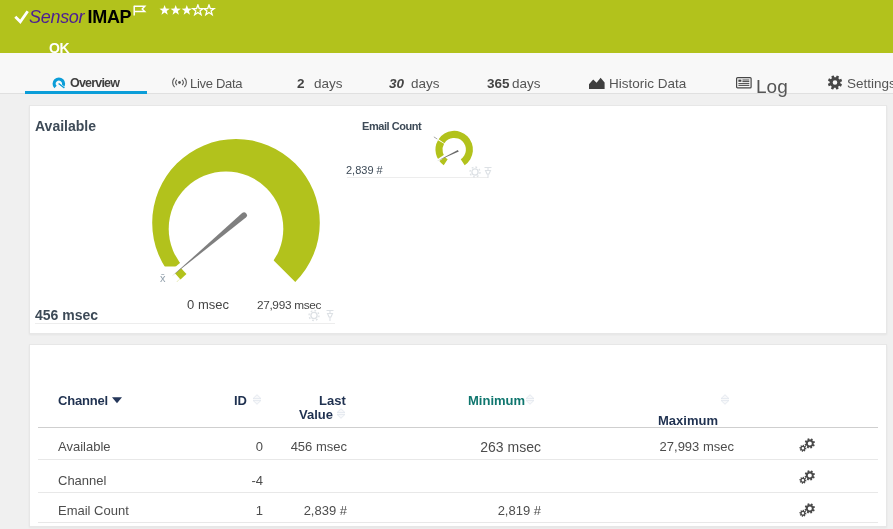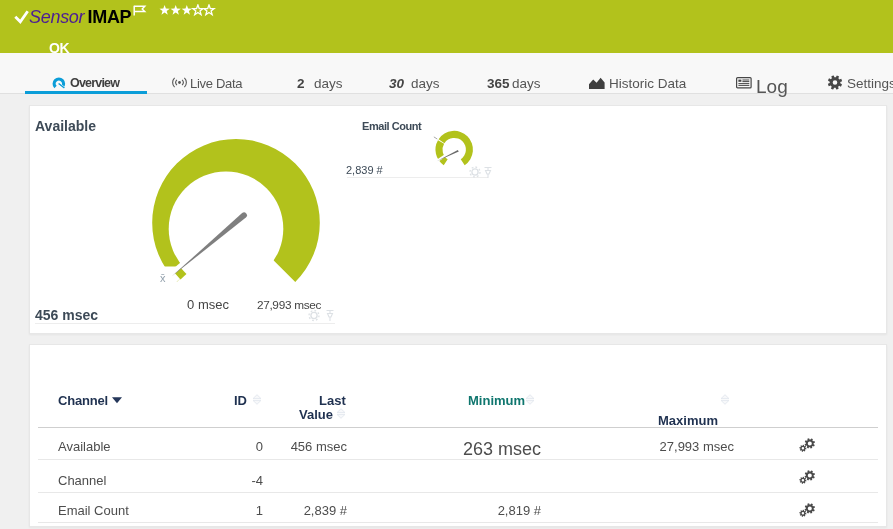--- a/index.html
+++ b/index.html
@@ -146,21 +146,21 @@
   </svg>
 
 <div class="abs" style="left:38px;top:427px;width:840px;height:1px;background:#cfcfcf;"></div>
 <div class="abs" style="left:38px;top:459px;width:840px;height:1px;background:#e8e8e8;"></div>
 <div class="abs" style="left:38px;top:492px;width:840px;height:1px;background:#e8e8e8;"></div>
 <div class="abs" style="left:38px;top:522px;width:840px;height:1px;background:#e8e8e8;"></div>
 
 <div class="abs" style="left:58px;top:439px;font-size:13px;color:#4d4d4d;">Available</div>
 <div class="abs" style="left:163px;top:439px;width:100px;font-size:13px;color:#4d4d4d;text-align:right;">0</div>
 <div class="abs" style="left:247px;top:439px;width:100px;font-size:13px;color:#4d4d4d;text-align:right;">456 msec</div>
-<div class="abs" style="left:441px;top:439px;width:100px;font-size:18px;color:#4d4d4d;text-align:right;">263 msec</div>
+<div class="abs" style="left:441px;top:439px;width:100px;font-size:14px;color:#4d4d4d;text-align:right;">263 msec</div>
 <div class="abs" style="left:634px;top:439px;width:100px;font-size:13px;color:#4d4d4d;text-align:right;">27,993 msec</div>
 
 <div class="abs" style="left:58px;top:473px;font-size:13px;color:#4d4d4d;">Channel</div>
 <div class="abs" style="left:163px;top:473px;width:100px;font-size:13px;color:#4d4d4d;text-align:right;">-4</div>
 
 <div class="abs" style="left:58px;top:503px;font-size:13px;color:#4d4d4d;">Email Count</div>
 <div class="abs" style="left:163px;top:503px;width:100px;font-size:13px;color:#4d4d4d;text-align:right;">1</div>
 <div class="abs" style="left:247px;top:503px;width:100px;font-size:13px;color:#4d4d4d;text-align:right;">2,839 #</div>
 <div class="abs" style="left:441px;top:503px;width:100px;font-size:13px;color:#4d4d4d;text-align:right;">2,819 #</div>
 <div class="abs" style="left:634px;top:503px;width:100px;font-size:13px;color:#4d4d4d;text-align:right;margin-top:40px;">40,137 #</div>

